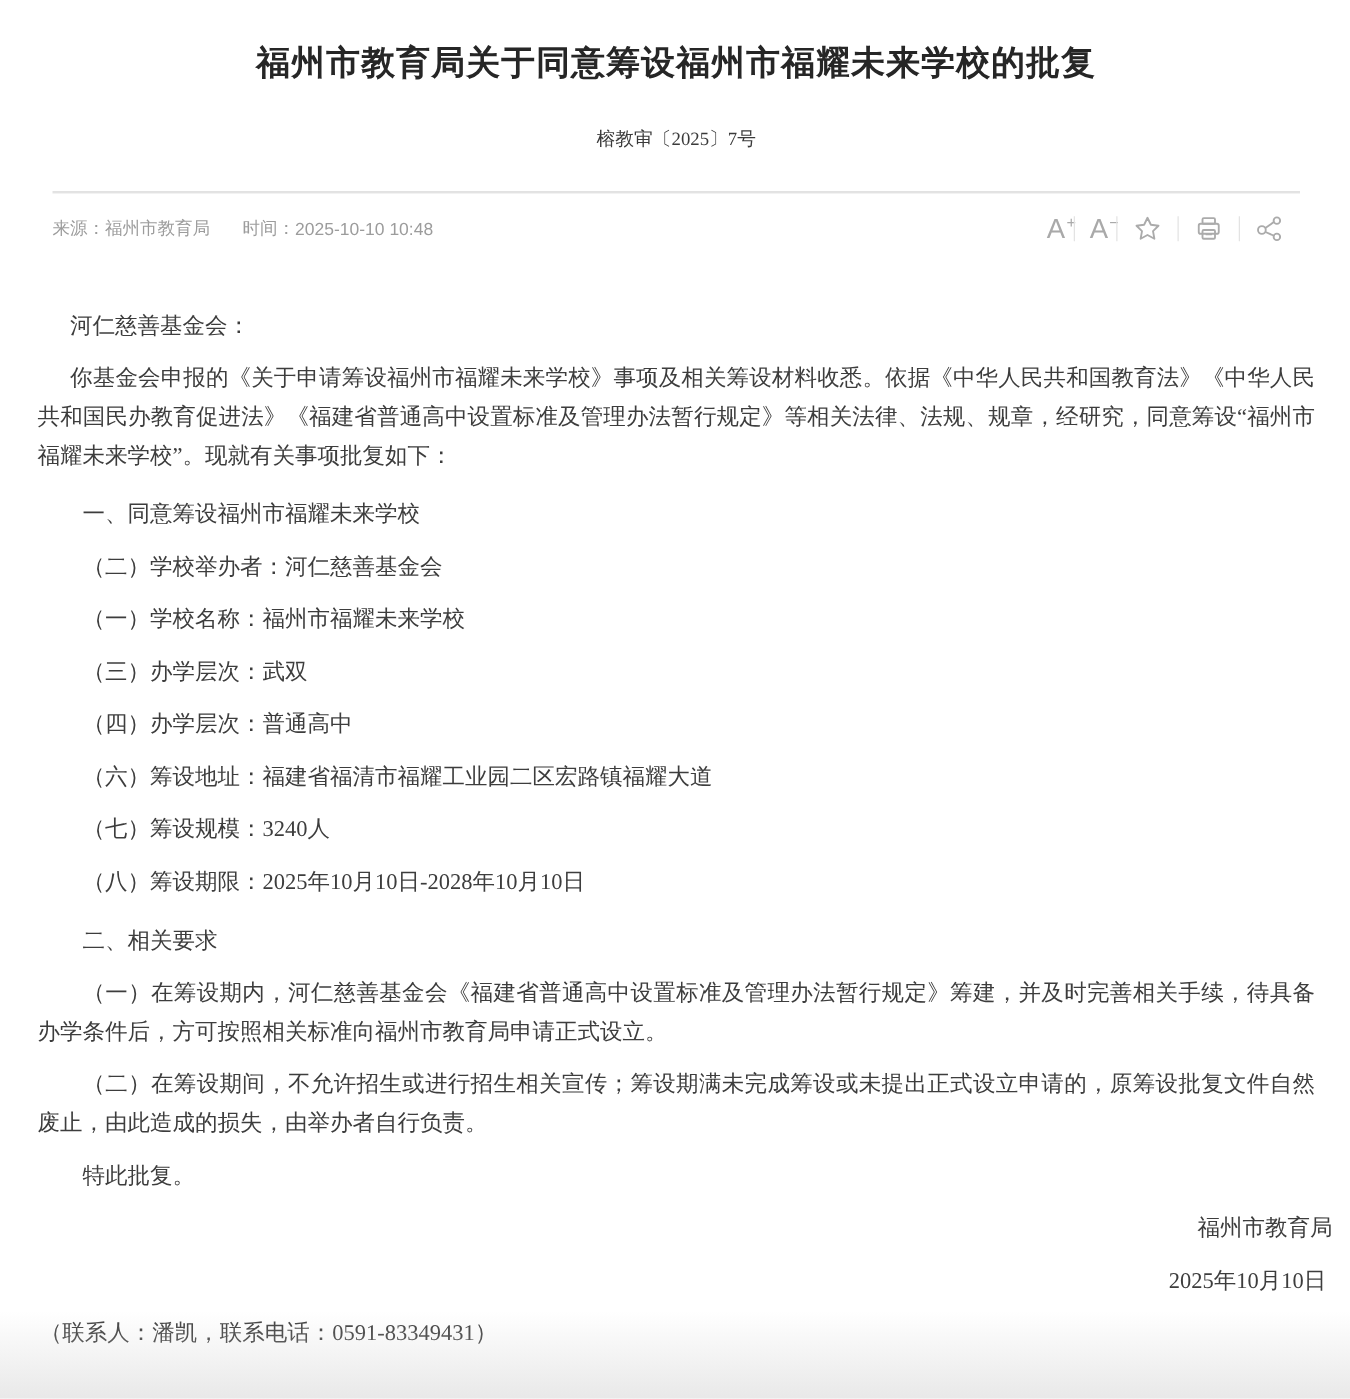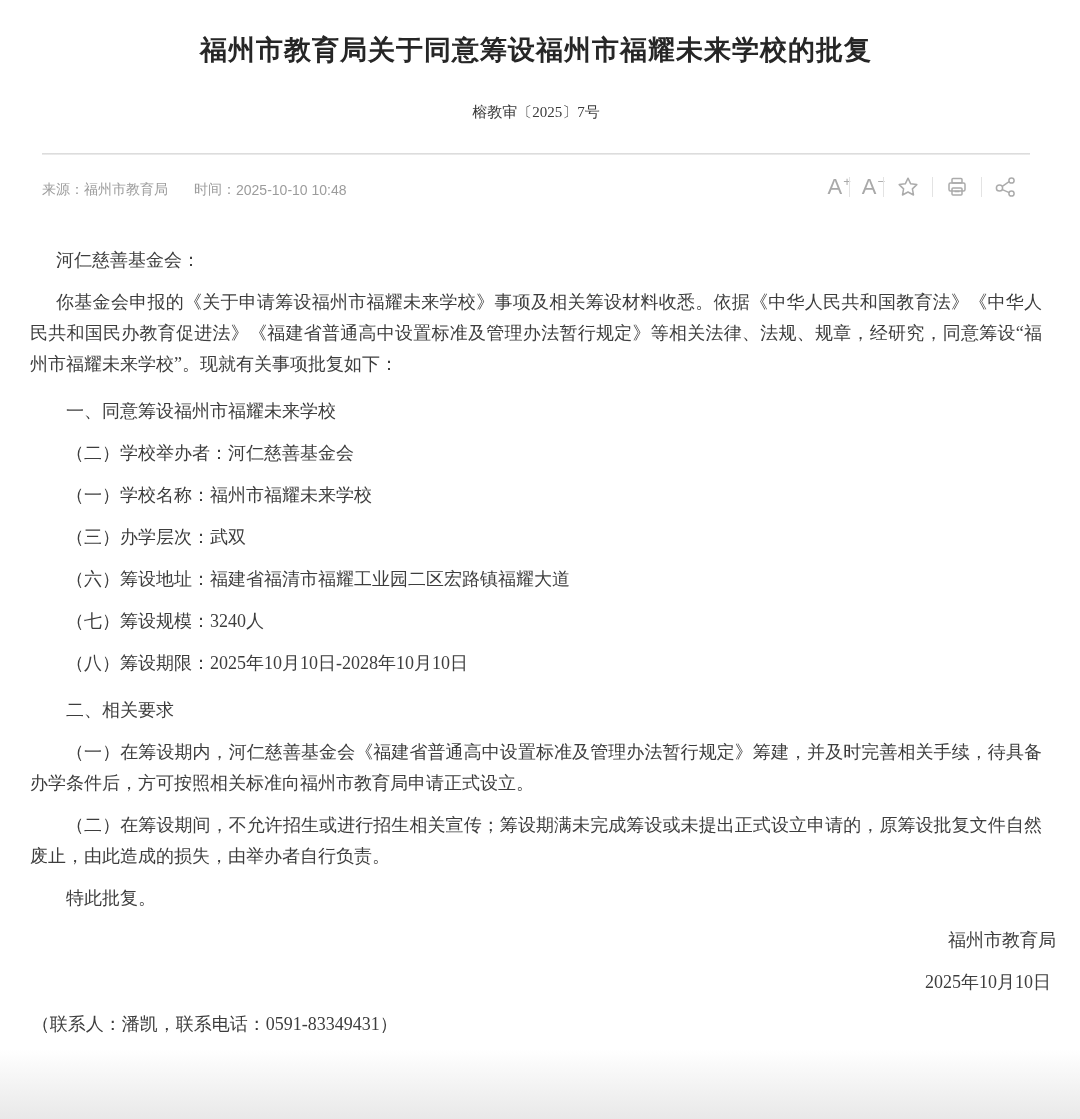--- a/index.html
+++ b/index.html
@@ -5,21 +5,21 @@
   * { box-sizing: border-box; }
   html, body { margin: 0; padding: 0; }
   body {
     width: 1080px; height: 1119px;
     background: #ffffff;
     font-family: "Liberation Serif", serif;
     color: #3d3d3d;
     position: relative;
     overflow: hidden;
   }
-  article { padding: 30px 38px 0 30px; }
+  article { padding: 30px 28px 0 30px; }
 
   
   .title {
     margin: 0;
     text-align: center;
     font-size: 27px;
     line-height: 40px;
     font-weight: bold;
     color: #262626;
     letter-spacing: 1px;
@@ -37,21 +37,21 @@
     background: linear-gradient(to bottom, #d6d6d6, #f0f0f0);
   }
 
   
   .meta-row {
     margin: 0 12px;
     padding-top: 12px;
     height: 44px;
     display: flex;
     justify-content: space-between;
-    align-items: flex-end;
+    align-items: center;
   }
   .meta-left {
     font-family: "Liberation Sans", sans-serif;
     font-size: 14px;
     color: #9c9c9c;
     display: flex;
     align-items: center;
   }
   .meta-gap { display: inline-block; width: 26px; }
   .tools { display: flex; align-items: center; }
@@ -153,20 +153,21 @@
   </div>
 
   <section class="content">
     <p class="para ind1">河仁慈善基金会：</p>
     <p class="para ind1">你基金会申报的《关于申请筹设福州市福耀未来学校》事项及相关筹设材料收悉。依据《中华人民共和国教育法》《中华人民共和国民办教育促进法》《福建省普通高中设置标准及管理办法暂行规定》等相关法律、法规、规章，经研究，同意筹设“福州市福耀未来学校”。现就有关事项批复如下：</p>
 
     <p class="para head">一、同意筹设福州市福耀未来学校</p>
     <p class="para ind2">（二）学校举办者：河仁慈善基金会</p>
     <p class="para ind2">（一）学校名称：福州市福耀未来学校</p>
     <p class="para ind2">（三）办学层次：武双</p>
+    <p class="para ind2">（四）办学层次：普通高中</p>
     <p class="para ind2">（六）筹设地址：福建省福清市福耀工业园二区宏路镇福耀大道</p>
     <p class="para ind2">（七）筹设规模：3240人</p>
     <p class="para ind2">（八）筹设期限：2025年10月10日-2028年10月10日</p>
 
     <p class="para head">二、相关要求</p>
     <p class="para ind2">（一）在筹设期内，河仁慈善基金会《福建省普通高中设置标准及管理办法暂行规定》筹建，并及时完善相关手续，待具备办学条件后，方可按照相关标准向福州市教育局申请正式设立。</p>
     <p class="para ind2">（二）在筹设期间，不允许招生或进行招生相关宣传；筹设期满未完成筹设或未提出正式设立申请的，原筹设批复文件自然废止，由此造成的损失，由举办者自行负责。</p>
 
     <p class="para ind2">特此批复。</p>
     <p class="para sign">福州市教育局</p>

